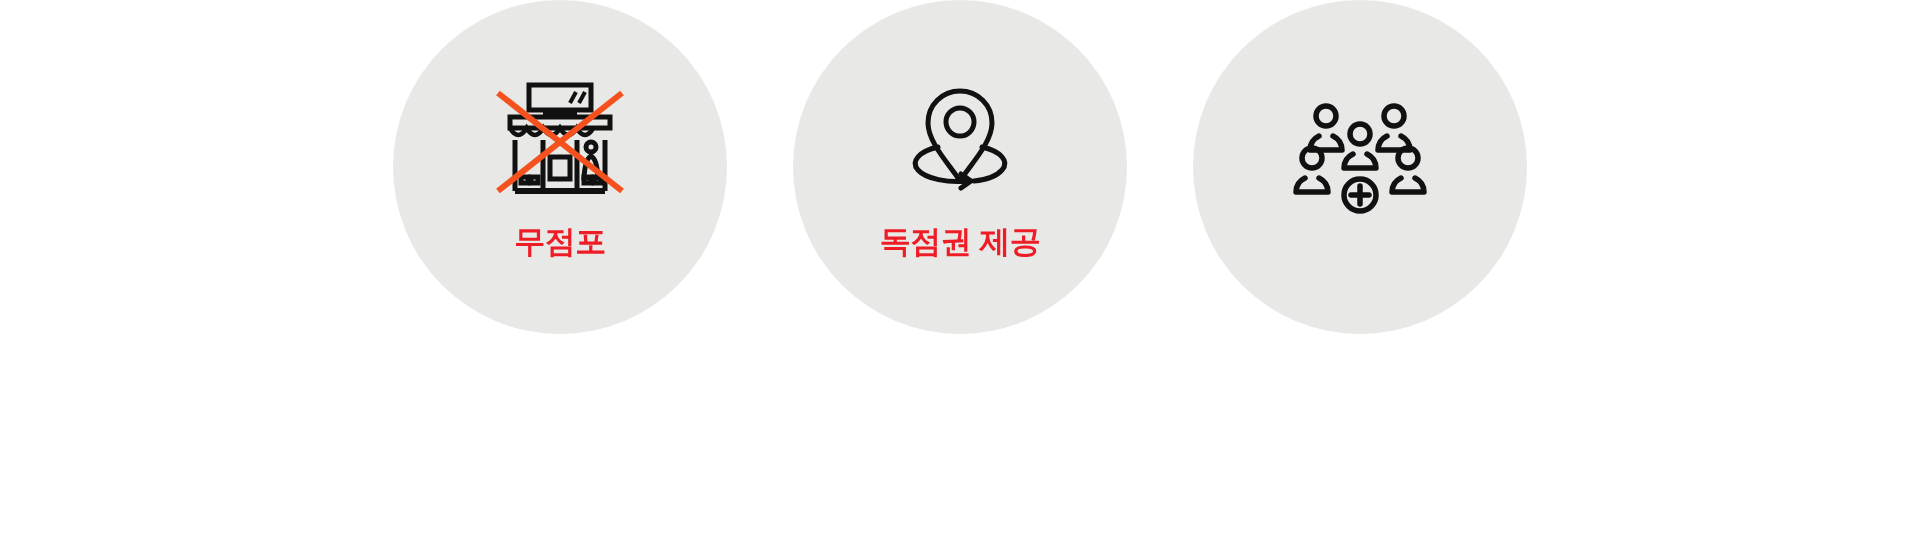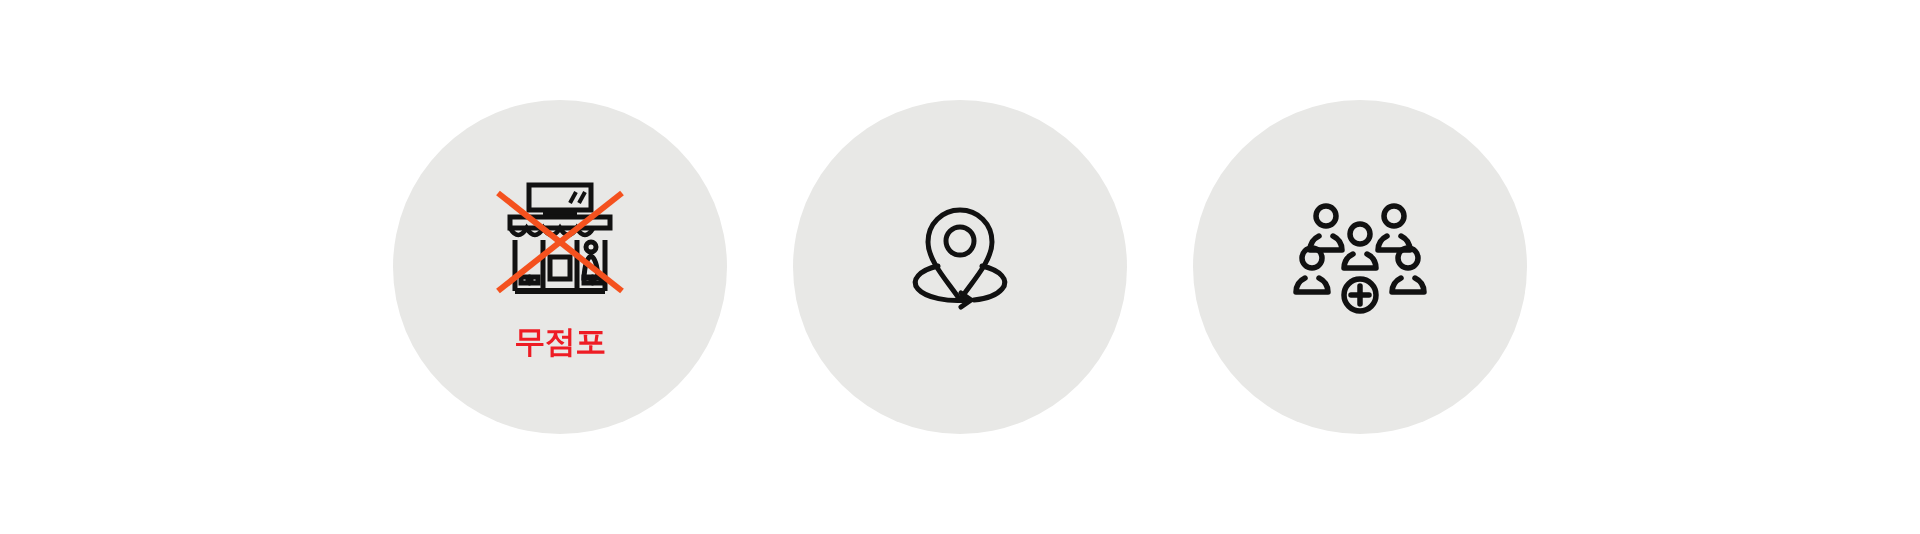--- a/index.html
+++ b/index.html
@@ -6,21 +6,21 @@
   body{
     width:1920px;height:534px;
     background:#ffffff;
     font-family:"Liberation Sans","DejaVu Sans",sans-serif;
     overflow:hidden;
   }
   .board{
     position:relative;
     width:1920px;height:534px;
     display:flex;
-    align-items:center;
+    align-items:flex-start;
     justify-content:center;
     gap:66px;
     background:#ffffff;
   }
   .card{
     position:relative;
     width:334px;height:334px;
     border-radius:50%;
     background:#e8e8e6;
     display:flex;
@@ -111,20 +111,21 @@
           <path d="M56 6 C38 6 24 20 24 38 C24 58 46 80 56 96 C66 80 88 58 88 38 C88 20 74 6 56 6 Z"></path>
           <circle cx="56" cy="37" r="14"></circle>
 
           <path d="M34 62 C16 66 6 76 14 85 C22 94 44 98 64 96"></path>
           <path d="M78 62 C96 66 106 76 98 85 C92 92 80 95 70 96"></path>
           <path d="M57 89 l10 7 l-10 7" stroke-linejoin="miter"></path>
         </g>
       </svg>
     </div>
     <div class="caption">
+      <span class="line red">독점권 제공</span>
     </div>
   </div>
 
 
   <div class="card">
     <div class="icon-wrap">
       <svg width="124" height="112" viewBox="0 0 124 112" fill="none">
         <g stroke="#111111" stroke-width="5.5" fill="none" stroke-linecap="round" stroke-linejoin="round">
 
           <g>

